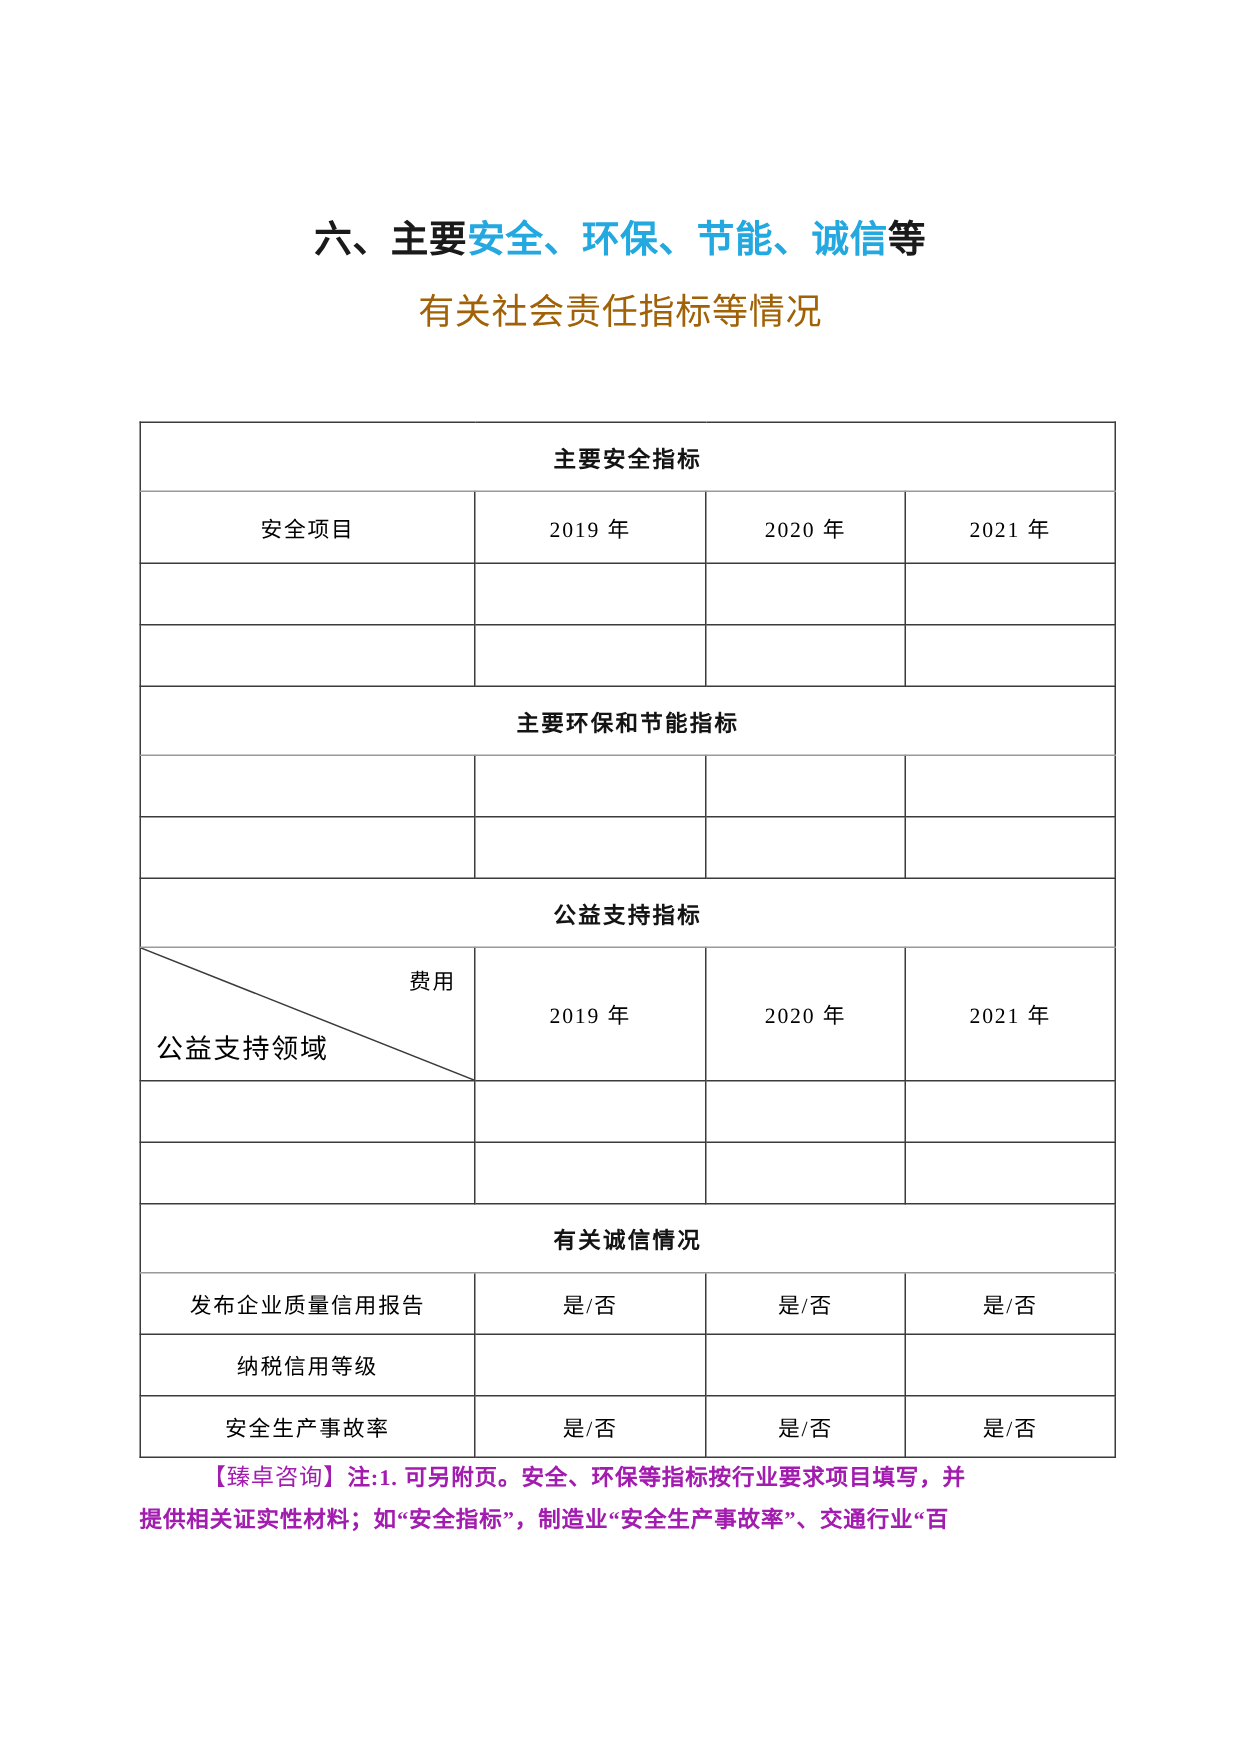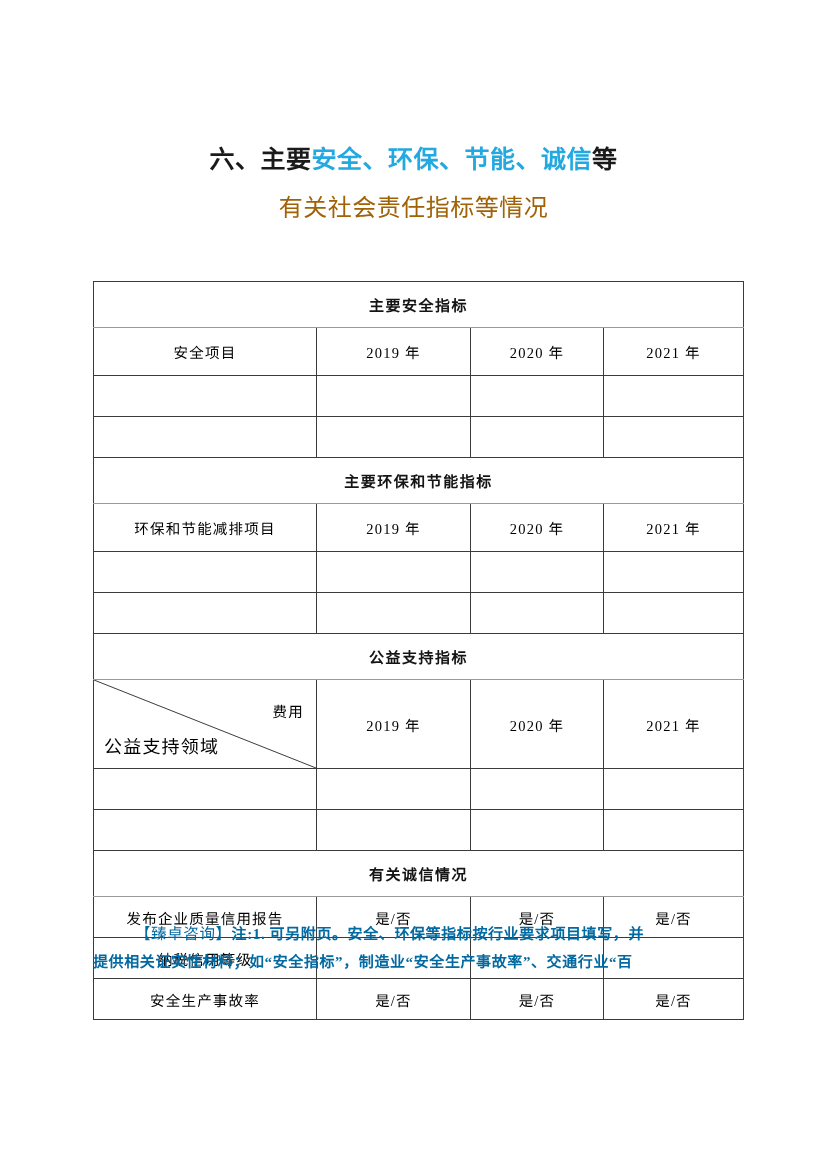--- a/index.html
+++ b/index.html
@@ -119,39 +119,39 @@
     height: 100%;
     pointer-events: none;
   }
   .diag-cell .diag-line line {
     stroke: #3b3b3b;
     stroke-width: 1;
   }
   .diag-cell .diag-top {
     position: absolute;
     right: 12px;
-    top: 20px;
+    top: 10px;
     font-size: 14.5px;
     letter-spacing: 1.2px;
   }
   .diag-cell .diag-bottom {
     position: absolute;
     left: 10px;
     bottom: 10px;
     font-size: 18px;
     letter-spacing: 1.2px;
   }
 
   
   .footnote {
     position: absolute;
     left: 93px;
-    top: 920px;
+    top: 972px;
     width: 660px;
-    color: #0369a1;
+    color: #a21caf;
     font-family: "Liberation Serif", "DejaVu Serif", serif;
     font-size: 15px;
     line-height: 28px;
     letter-spacing: 0.6px;
     text-align: justify;
   }
   .footnote .fn-line1 { text-indent: 42px; }
   .footnote .fn-brand { font-size: 15.5px; }
   .footnote .fn-bold { font-weight: bold; }
 </style>
@@ -191,26 +191,20 @@
       </tr>
       <tr class="blank-row">
         <td></td>
         <td></td>
         <td></td>
         <td></td>
       </tr>
 
       <tr class="section-row">
         <td colspan="4">主要环保和节能指标</td>
-      </tr>
-      <tr class="head-row">
-        <td>环保和节能减排项目</td>
-        <td class="cell-year">2019 年</td>
-        <td class="cell-year">2020 年</td>
-        <td class="cell-year">2021 年</td>
       </tr>
       <tr class="blank-row">
         <td></td>
         <td></td>
         <td></td>
         <td></td>
       </tr>
       <tr class="blank-row">
         <td></td>
         <td></td>

